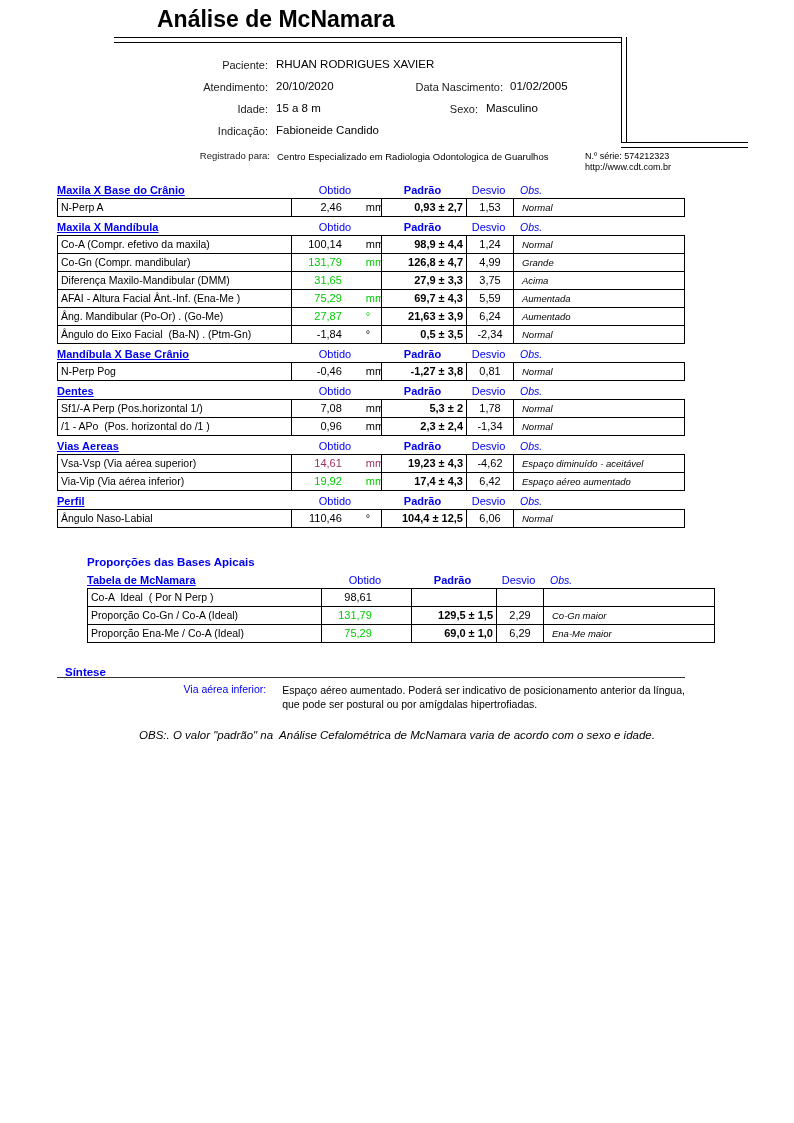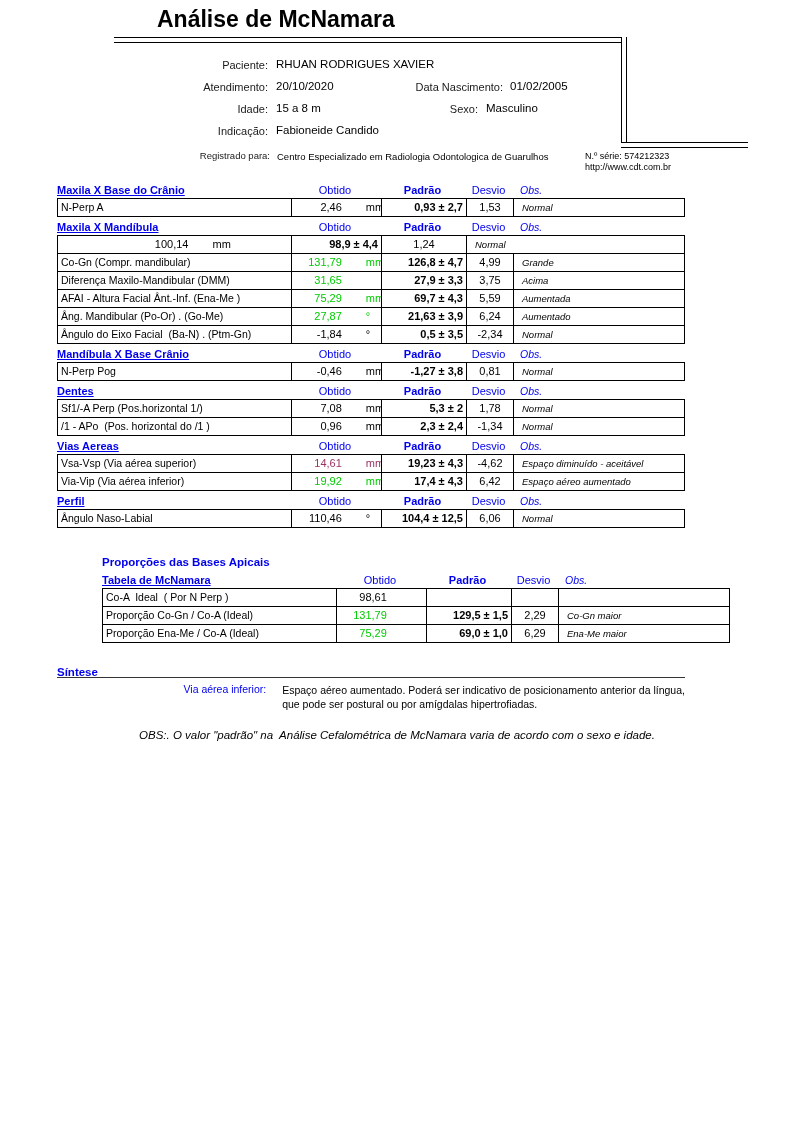--- a/index.html
+++ b/index.html
@@ -38,26 +38,26 @@
   .trow + .trow{border-top:1px solid #000;}
   .trow > div + div{border-left:1px solid #000;}
   .c-label{padding-left:3px;white-space:pre;overflow:hidden;font-size:10.5px;}
   .c-obtido{display:flex;overflow:hidden;}
   .c-obtido .val{flex:0 0 56%;text-align:right;white-space:nowrap;}
   .c-obtido .unit{margin-left:24px;white-space:nowrap;}
   .c-padrao{font-weight:bold;text-align:right;padding-right:3px;white-space:nowrap;}
   .c-desvio{text-align:center;white-space:nowrap;}
   .c-obs{font-style:italic;font-size:9.5px;padding-left:8px;white-space:nowrap;overflow:hidden;}
   
-  .apical{position:absolute;left:60px;top:556px;width:628px;padding-left:42px;}
+  .apical{position:absolute;left:45px;top:556px;width:628px;padding-left:42px;}
   .apical-heading{font-size:11.5px;font-weight:bold;margin-bottom:6px;white-space:nowrap;}
   
   .sintese{position:absolute;left:57px;top:662px;width:628px;}
   .sintese-title-row{height:15px;border-bottom:1px solid #333;}
-  .sintese-title{font-size:11.5px;font-weight:bold;}
+  .sintese-title{font-size:11.5px;font-weight:bold;margin-left:8px;}
   .sintese-content{margin-top:5px;display:flex;}
   .sintese-label{width:215px;text-align:right;font-size:10.5px;white-space:nowrap;}
   .sintese-text{margin-left:16px;width:414px;font-size:10.5px;line-height:14px;white-space:pre-wrap;}
   
   .footnote{position:absolute;left:0px;top:729px;width:794px;text-align:center;
     font-size:11.5px;font-style:italic;white-space:pre-wrap;}
 </style>
 </head>
 <body>
 
@@ -118,20 +118,21 @@
       <div class="section">
         <div class="sec-header">
           <span class="sec-title" style="color: rgb(0, 0, 238);">Maxila X Mandíbula</span>
           <span class="col-h" style="color: rgb(0, 0, 238);">Obtido</span>
           <span class="col-h bold" style="color: rgb(0, 0, 238);">Padrão</span>
           <span class="col-h" style="color: rgb(0, 0, 238);">Desvio</span>
           <span class="col-h obsh" style="color: rgb(0, 0, 238);">Obs.</span>
         </div>
         <div class="tbl">
           <div class="trow">
+            <div class="c-label">Co-A (Compr. efetivo da maxila)</div>
             <div class="c-obtido">
               <span class="val">100,14</span>
               <span class="unit">mm</span>
             </div>
             <div class="c-padrao">98,9 ± 4,4</div>
             <div class="c-desvio">1,24</div>
             <div class="c-obs">Normal</div>
           </div>
           <div class="trow">
             <div class="c-label">Co-Gn (Compr. mandibular)</div>

